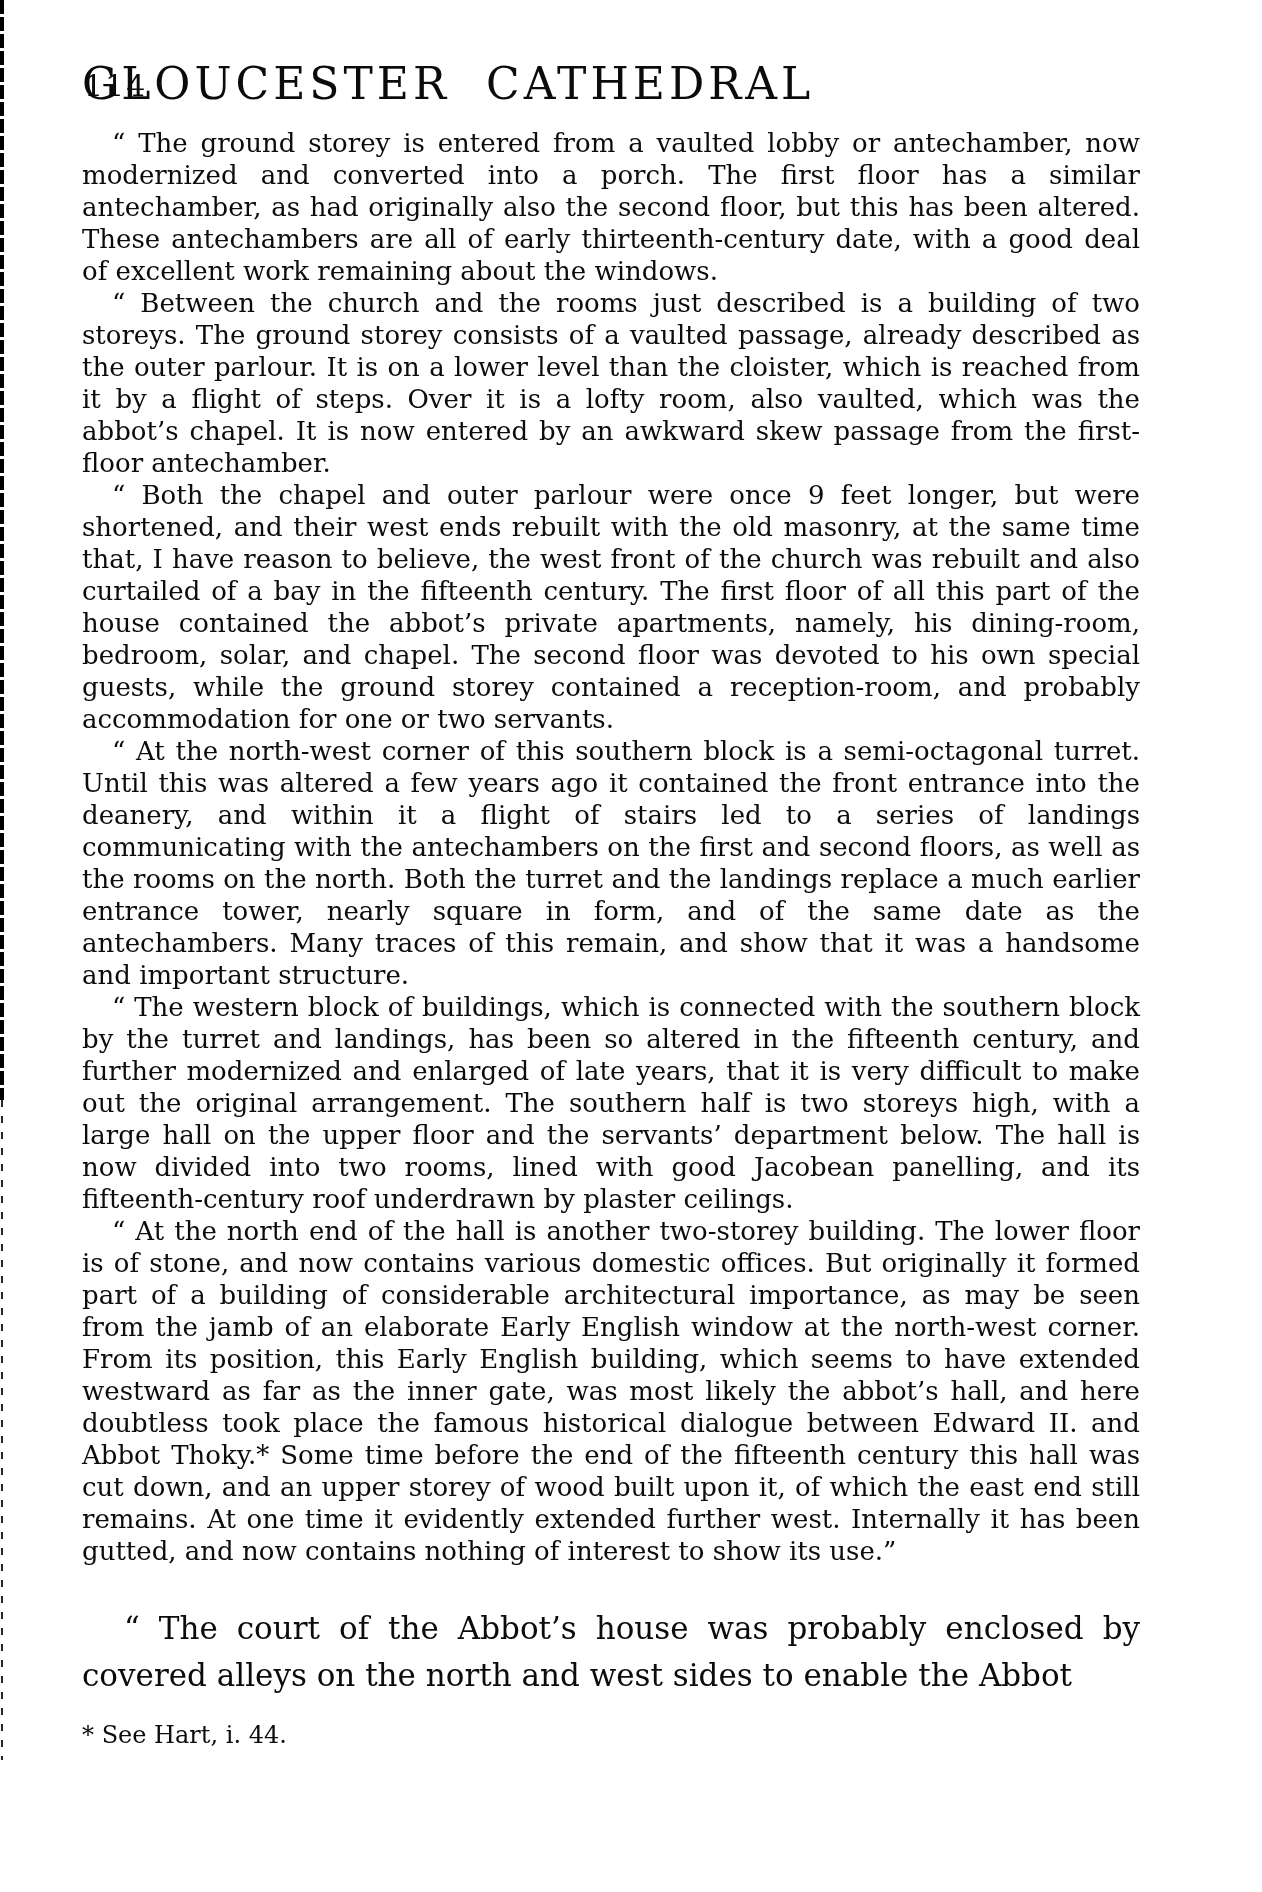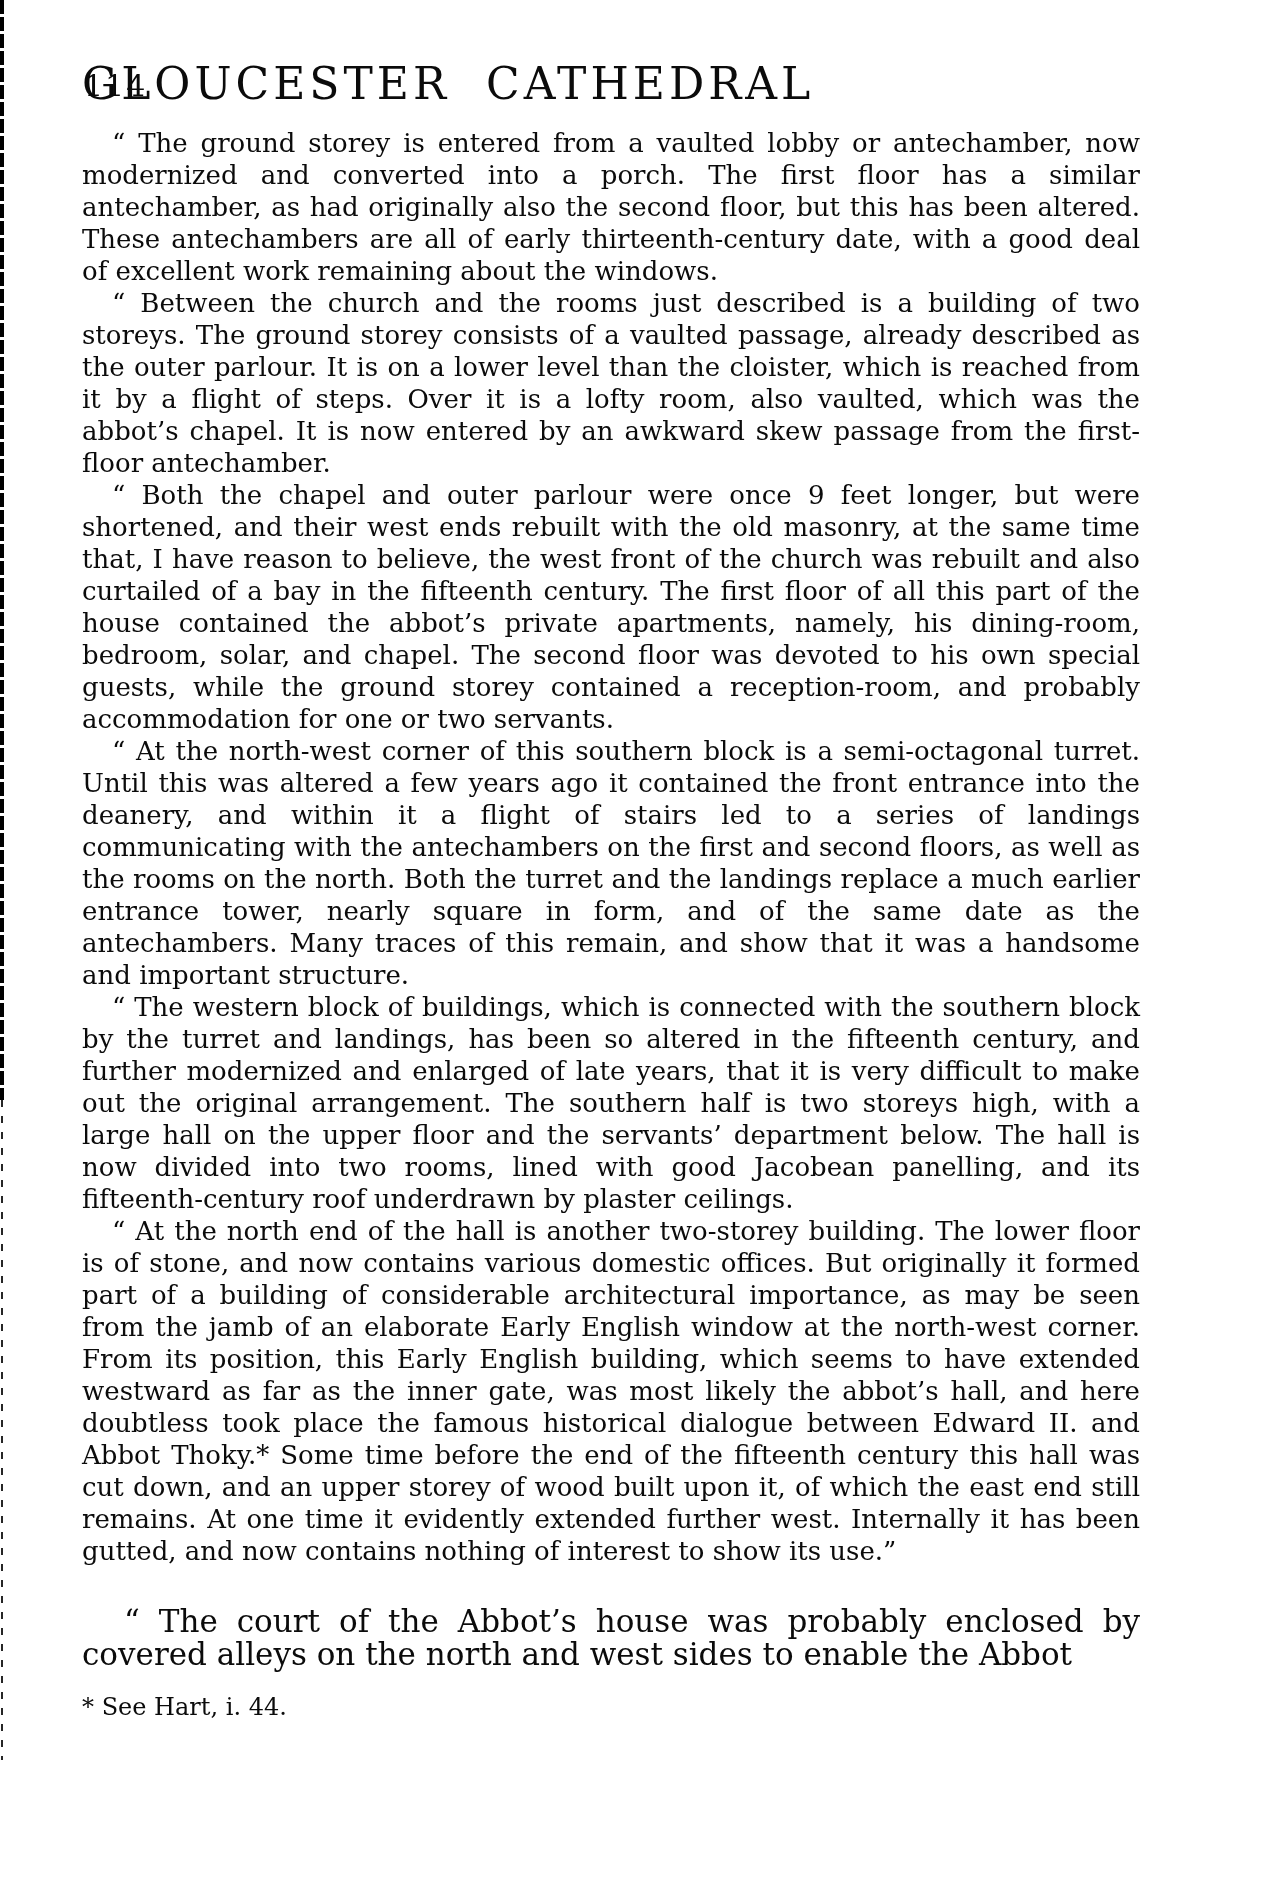--- a/index.html
+++ b/index.html
@@ -67,21 +67,21 @@
     line-height: 32px;
   }
   .page-body p {
     margin: 0;
     text-indent: 30px;
   }
   .closing-paragraph {
     margin: 38px 0 0 0 !important;
     text-indent: 42px !important;
     font-size: 31px;
-    line-height: 33px;
+    line-height: 47px;
     text-align: justify;
   }
   .footnote {
     margin-top: 20px;
     font-size: 24px;
     text-indent: 0 !important;
   }
 </style>
 </head>
 <body>

